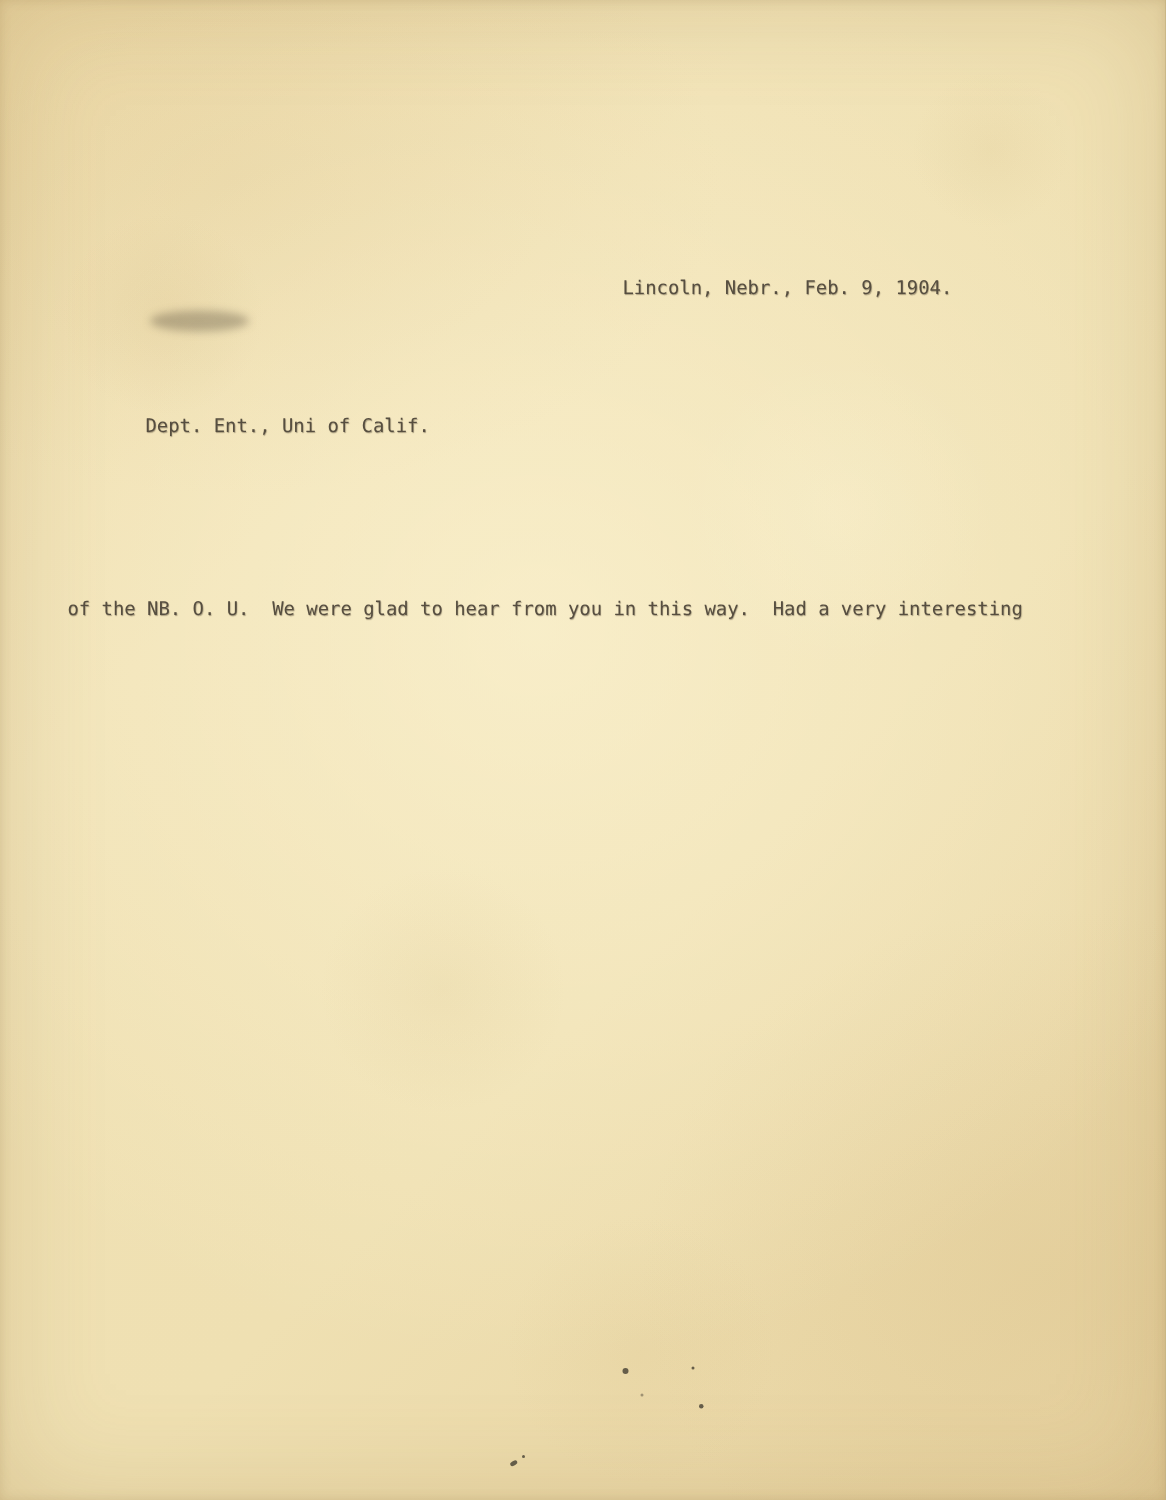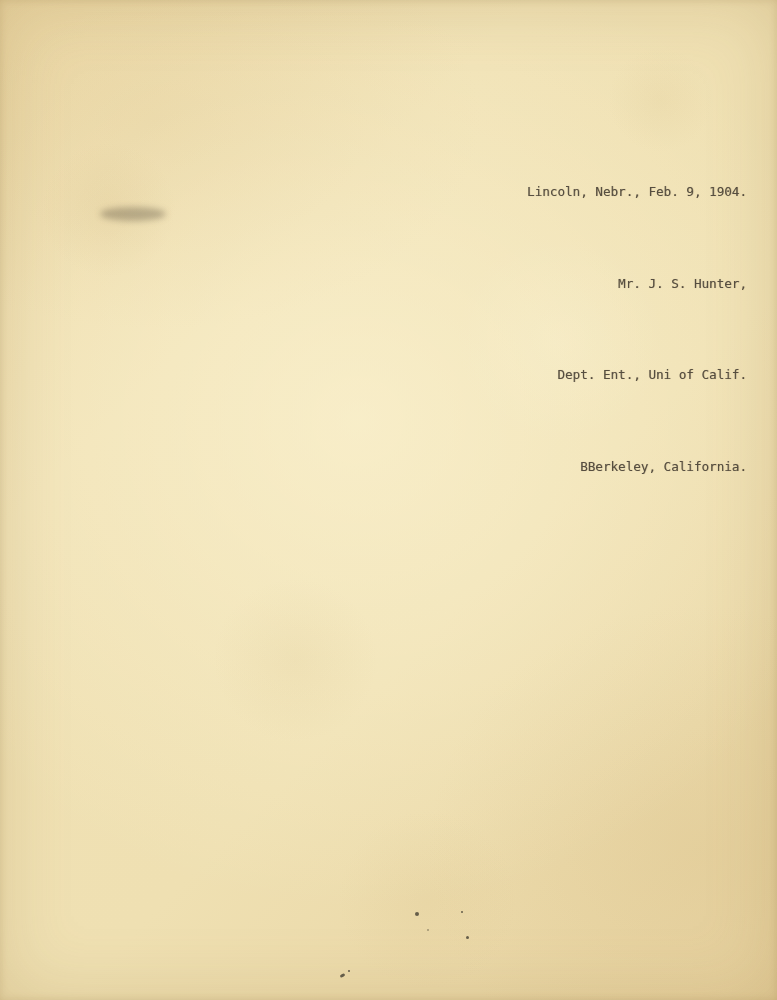--- a/index.html
+++ b/index.html
@@ -14,21 +14,20 @@
     overflow: hidden;
     background:
       radial-gradient(ellipse 95% 70% at 46% 42%, rgba(255,248,218,0.55) 0%, rgba(255,248,218,0) 70%),
       radial-gradient(ellipse 60% 30% at 20% 12%, rgba(220,195,140,0.30) 0%, rgba(220,195,140,0) 70%),
       radial-gradient(ellipse 50% 35% at 90% 85%, rgba(215,190,135,0.30) 0%, rgba(215,190,135,0) 70%),
       linear-gradient(135deg, #ecd9a8 0%, #f0e1b4 30%, #efe0b2 60%, #e7d2a0 100%);
     box-shadow:
       inset 0 0 70px rgba(150, 112, 50, 0.22),
       inset 0 0 8px rgba(120, 90, 40, 0.18);
     font-family: "DejaVu Sans Mono", "Liberation Mono", monospace;
-    text-align: right;
   }
   
   .paper::before {
     content: "";
     position: absolute;
     inset: 0;
     pointer-events: none;
     background:
       radial-gradient(circle 90px at 14% 21%, rgba(195,165,105,0.12), rgba(195,165,105,0) 75%),
       radial-gradient(circle 140px at 72% 34%, rgba(255,250,225,0.18), rgba(255,250,225,0) 75%),
@@ -78,24 +77,23 @@
   .speck.s5 { left: 340px; top: 974px; width: 5px; height: 3px; border-radius: 40%; transform: rotate(-30deg); }
   .speck.s6 { left: 348px; top: 970px; width: 2px; height: 2px; }
 </style>
 </head>
 <body>
 
 <div class="paper">
 
   <div class="textcol">
     <div class="line date-line">Lincoln, Nebr., Feb. 9, 1904.</div>
-    <div class="line">Mr. J. S. Hunter,</div>
     <div class="line ind-dept">Dept. Ent., Uni of Calif.</div>
-    <div class="line ind-city">BBerkeley, California.</div>
 
+    <div class="line">of the NB. O. U.  We were glad to hear from you in this way.  Had a very interesting</div>
     
     
     
     
     
     
     
     
     
     

